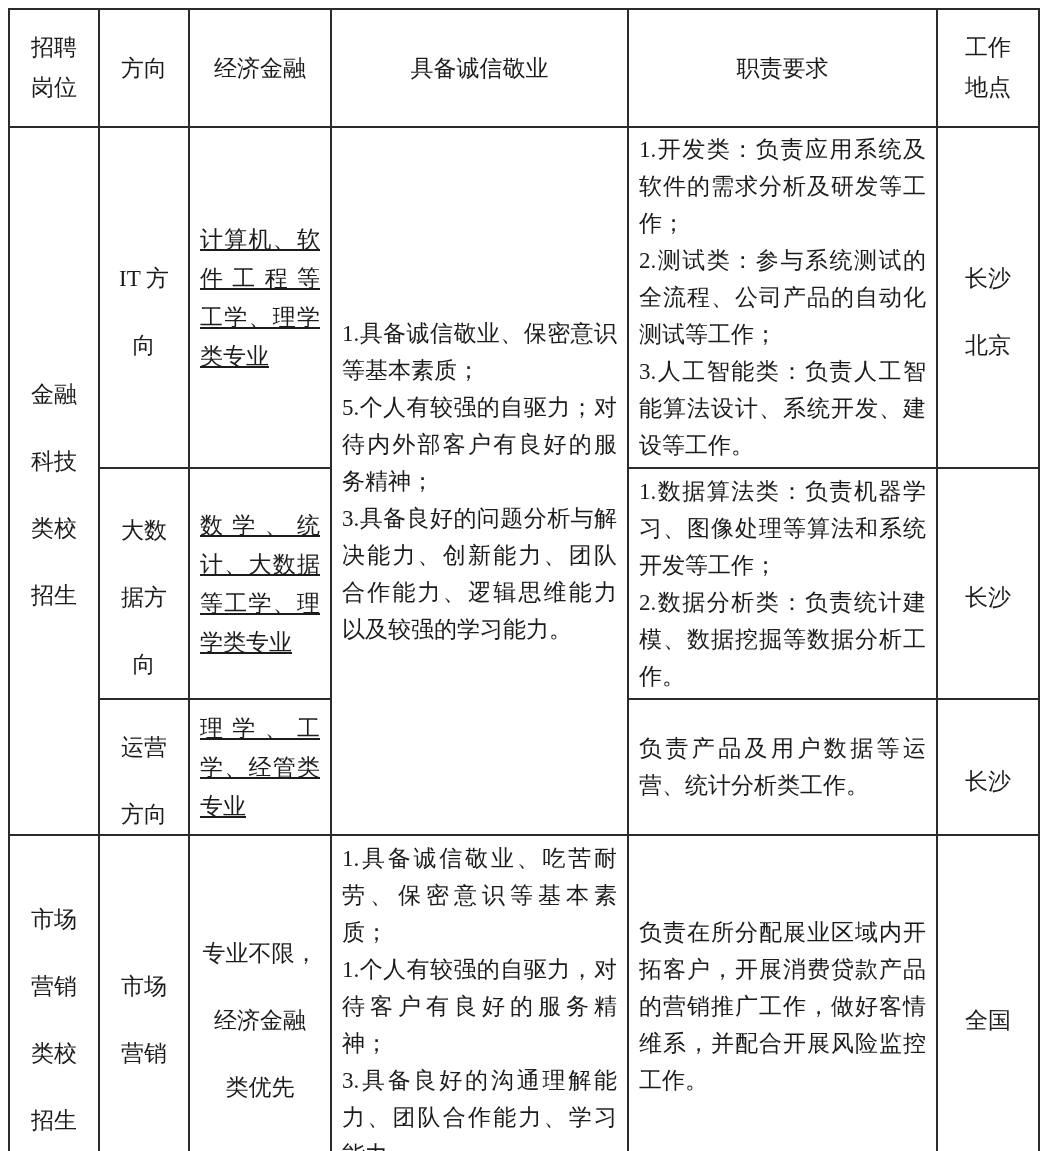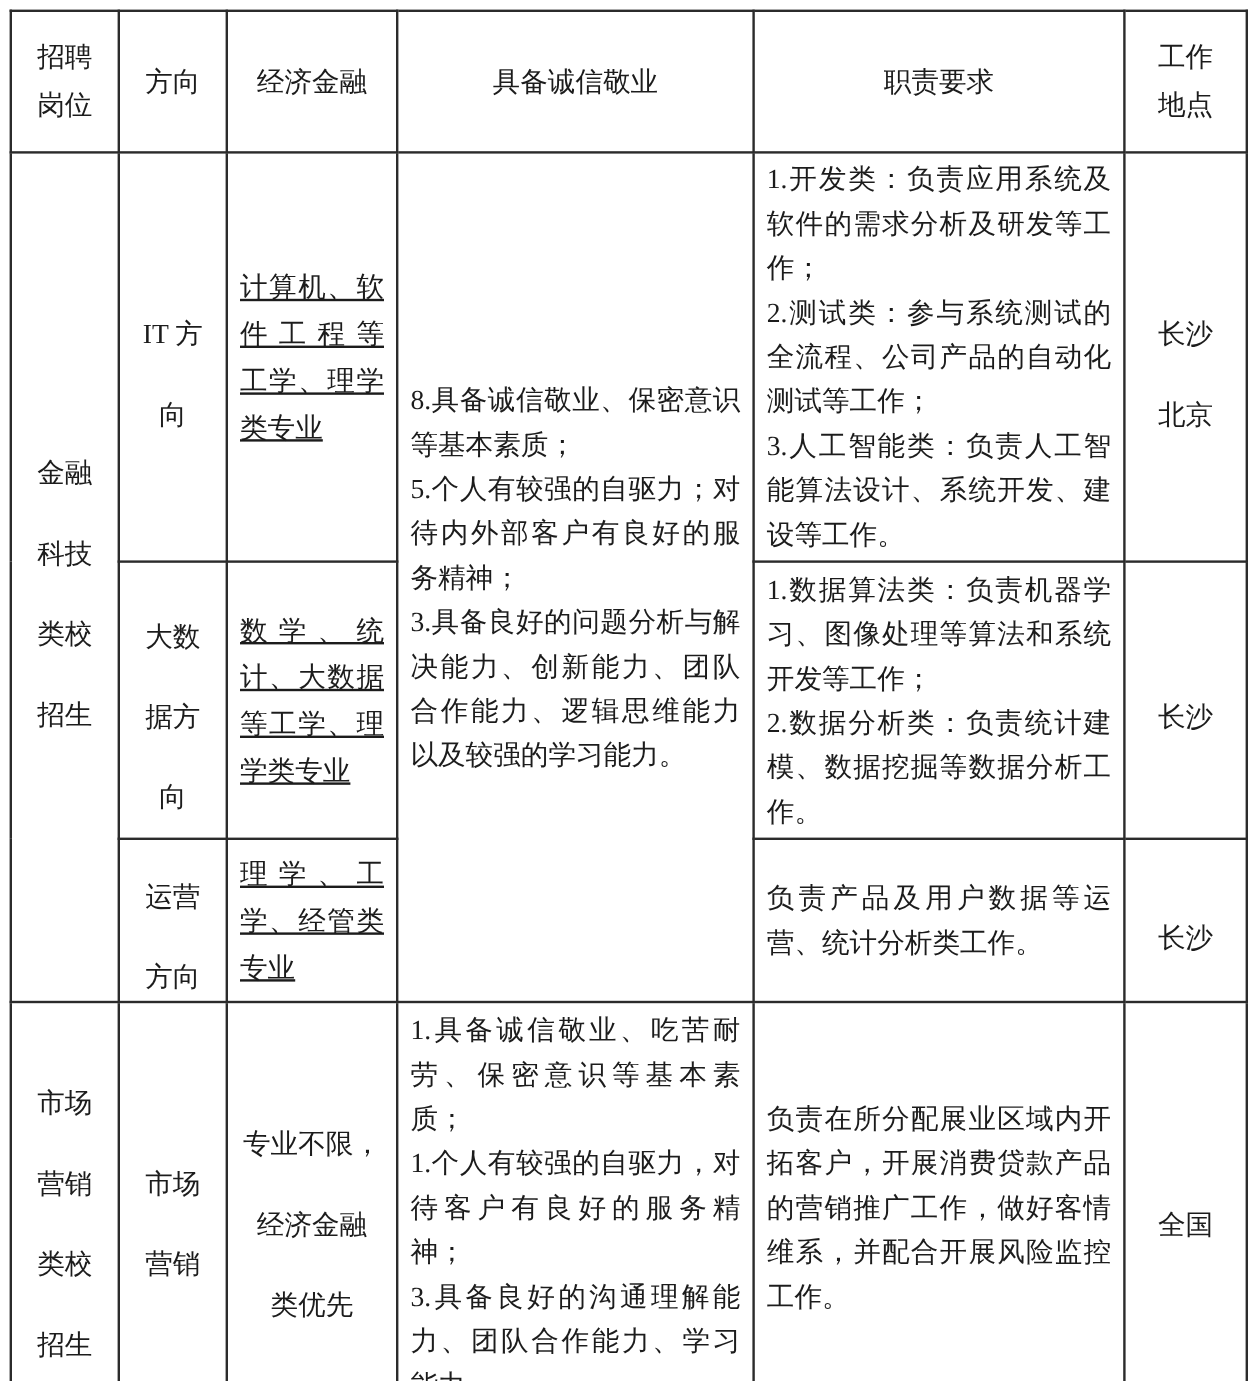--- a/index.html
+++ b/index.html
@@ -118,21 +118,21 @@
             <div>IT 方</div>
             <div>向</div>
           </td>
         <td class="justify-lines">
             <div>计算机、软</div>
             <div>件工程等</div>
             <div>工学、理学</div>
             <div>类专业</div>
           </td>
         <td rowspan="3" class="paras">
-            <div>8.具备诚信敬业、保密意识等基本素质；</div>
+            <div>1.具备诚信敬业、保密意识等基本素质；</div>
             <div>5.个人有较强的自驱力；对待内外部客户有良好的服务精神；</div>
             <div>3.具备良好的问题分析与解决能力、创新能力、团队合作能力、逻辑思维能力以及较强的学习能力。</div>
           </td>
         <td class="paras">
             <div>1.开发类：负责应用系统及软件的需求分析及研发等工作；</div>
             <div>2.测试类：参与系统测试的全流程、公司产品的自动化测试等工作；</div>
             <div>3.人工智能类：负责人工智能算法设计、系统开发、建设等工作。</div>
           </td>
         <td class="center-lines">
             <div>长沙</div>

